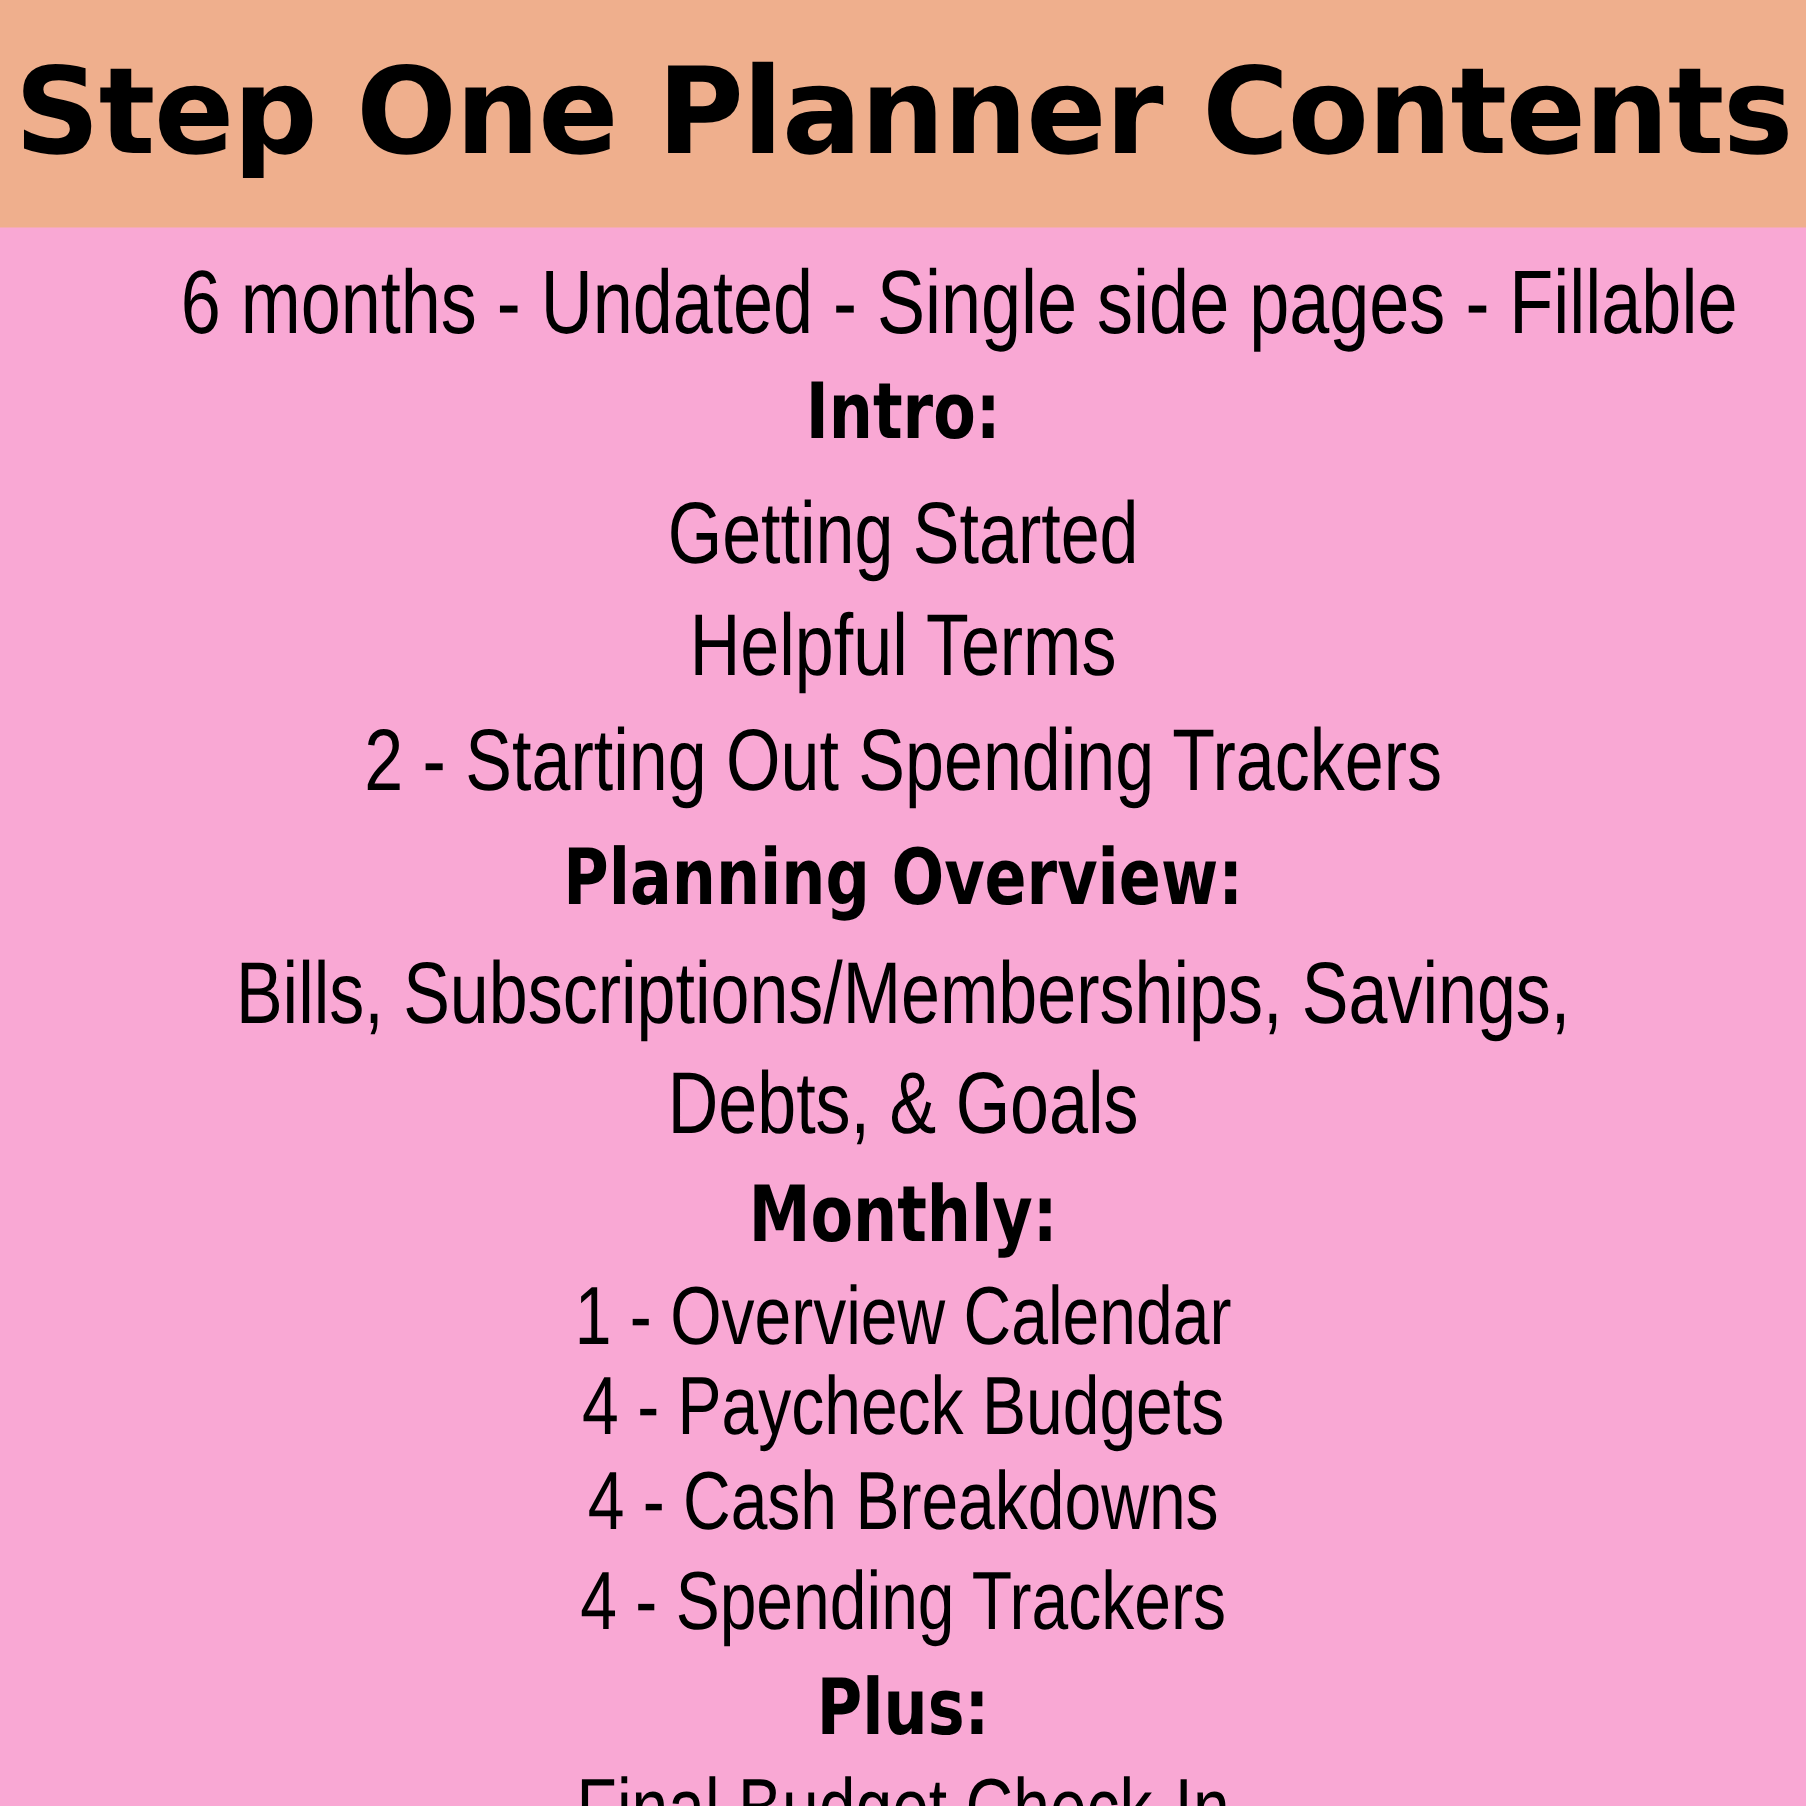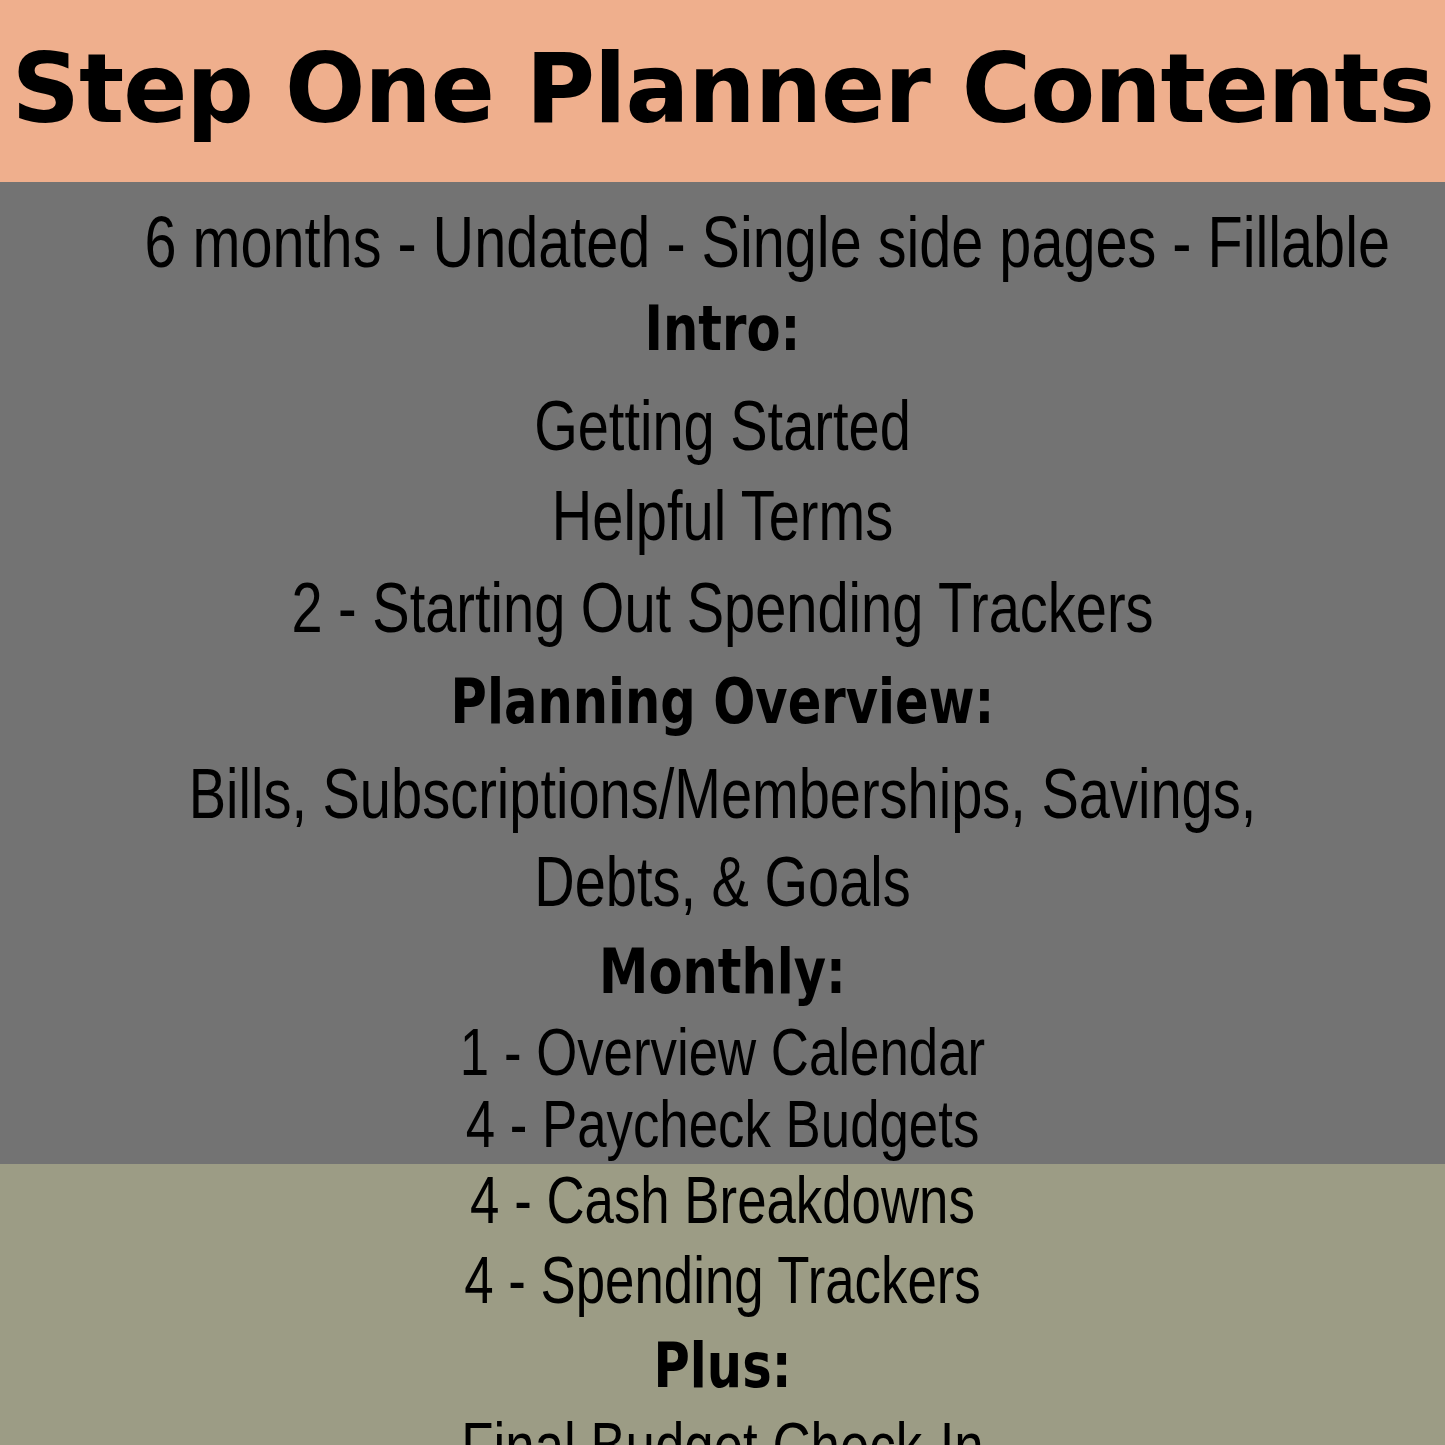--- a/index.html
+++ b/index.html
@@ -11,22 +11,22 @@
     width: 1445px;
     height: 1445px;
     overflow: hidden;
     font-family: "Liberation Sans", sans-serif;
     background: #9c9c85;
   }
 
   #poster {
     position: relative;
     width: 1445px;
-    height: 1164px;
-    background: #737373;
+    height: 1445px;
+    background: #f9a8d4;
     box-sizing: border-box;
     display: flex;
     flex-direction: column;
   }
 
   
   #header-band {
     width: 100%;
     height: 182px;
     background: #efaf8d;

